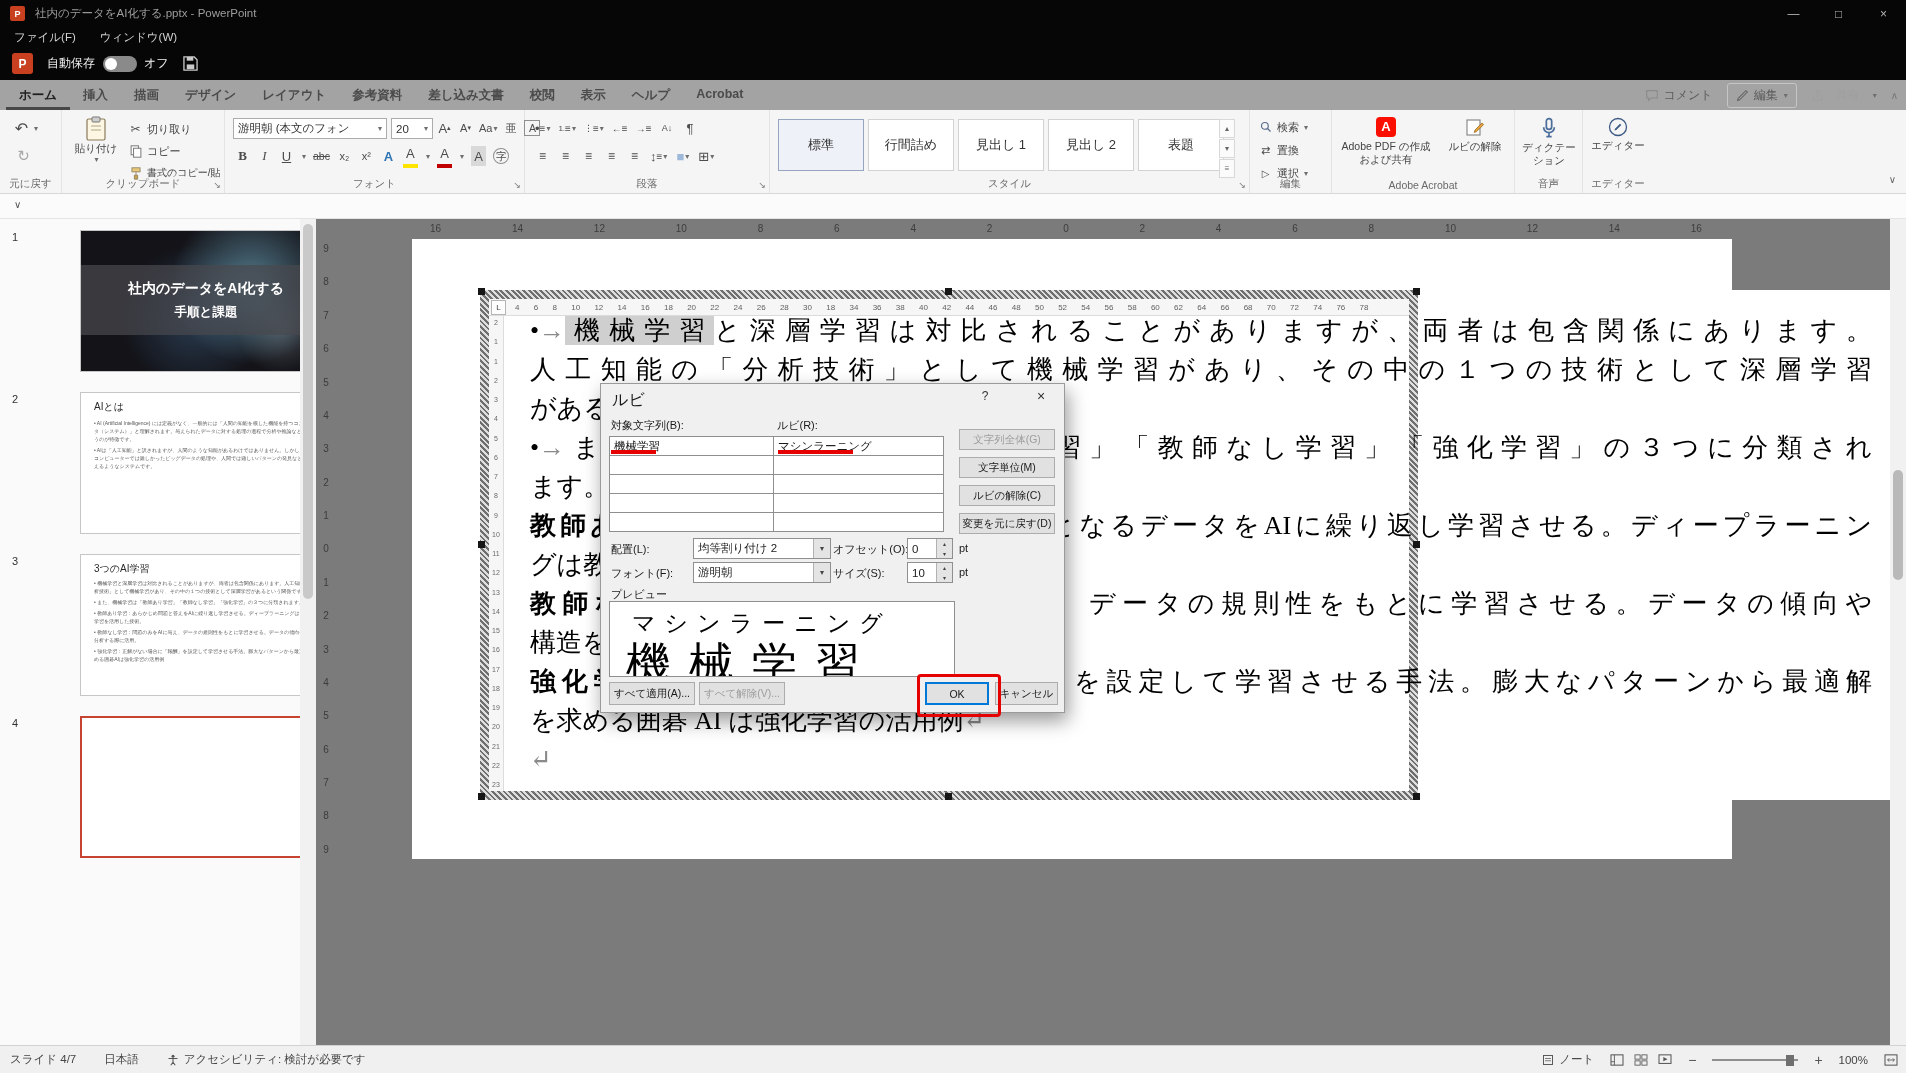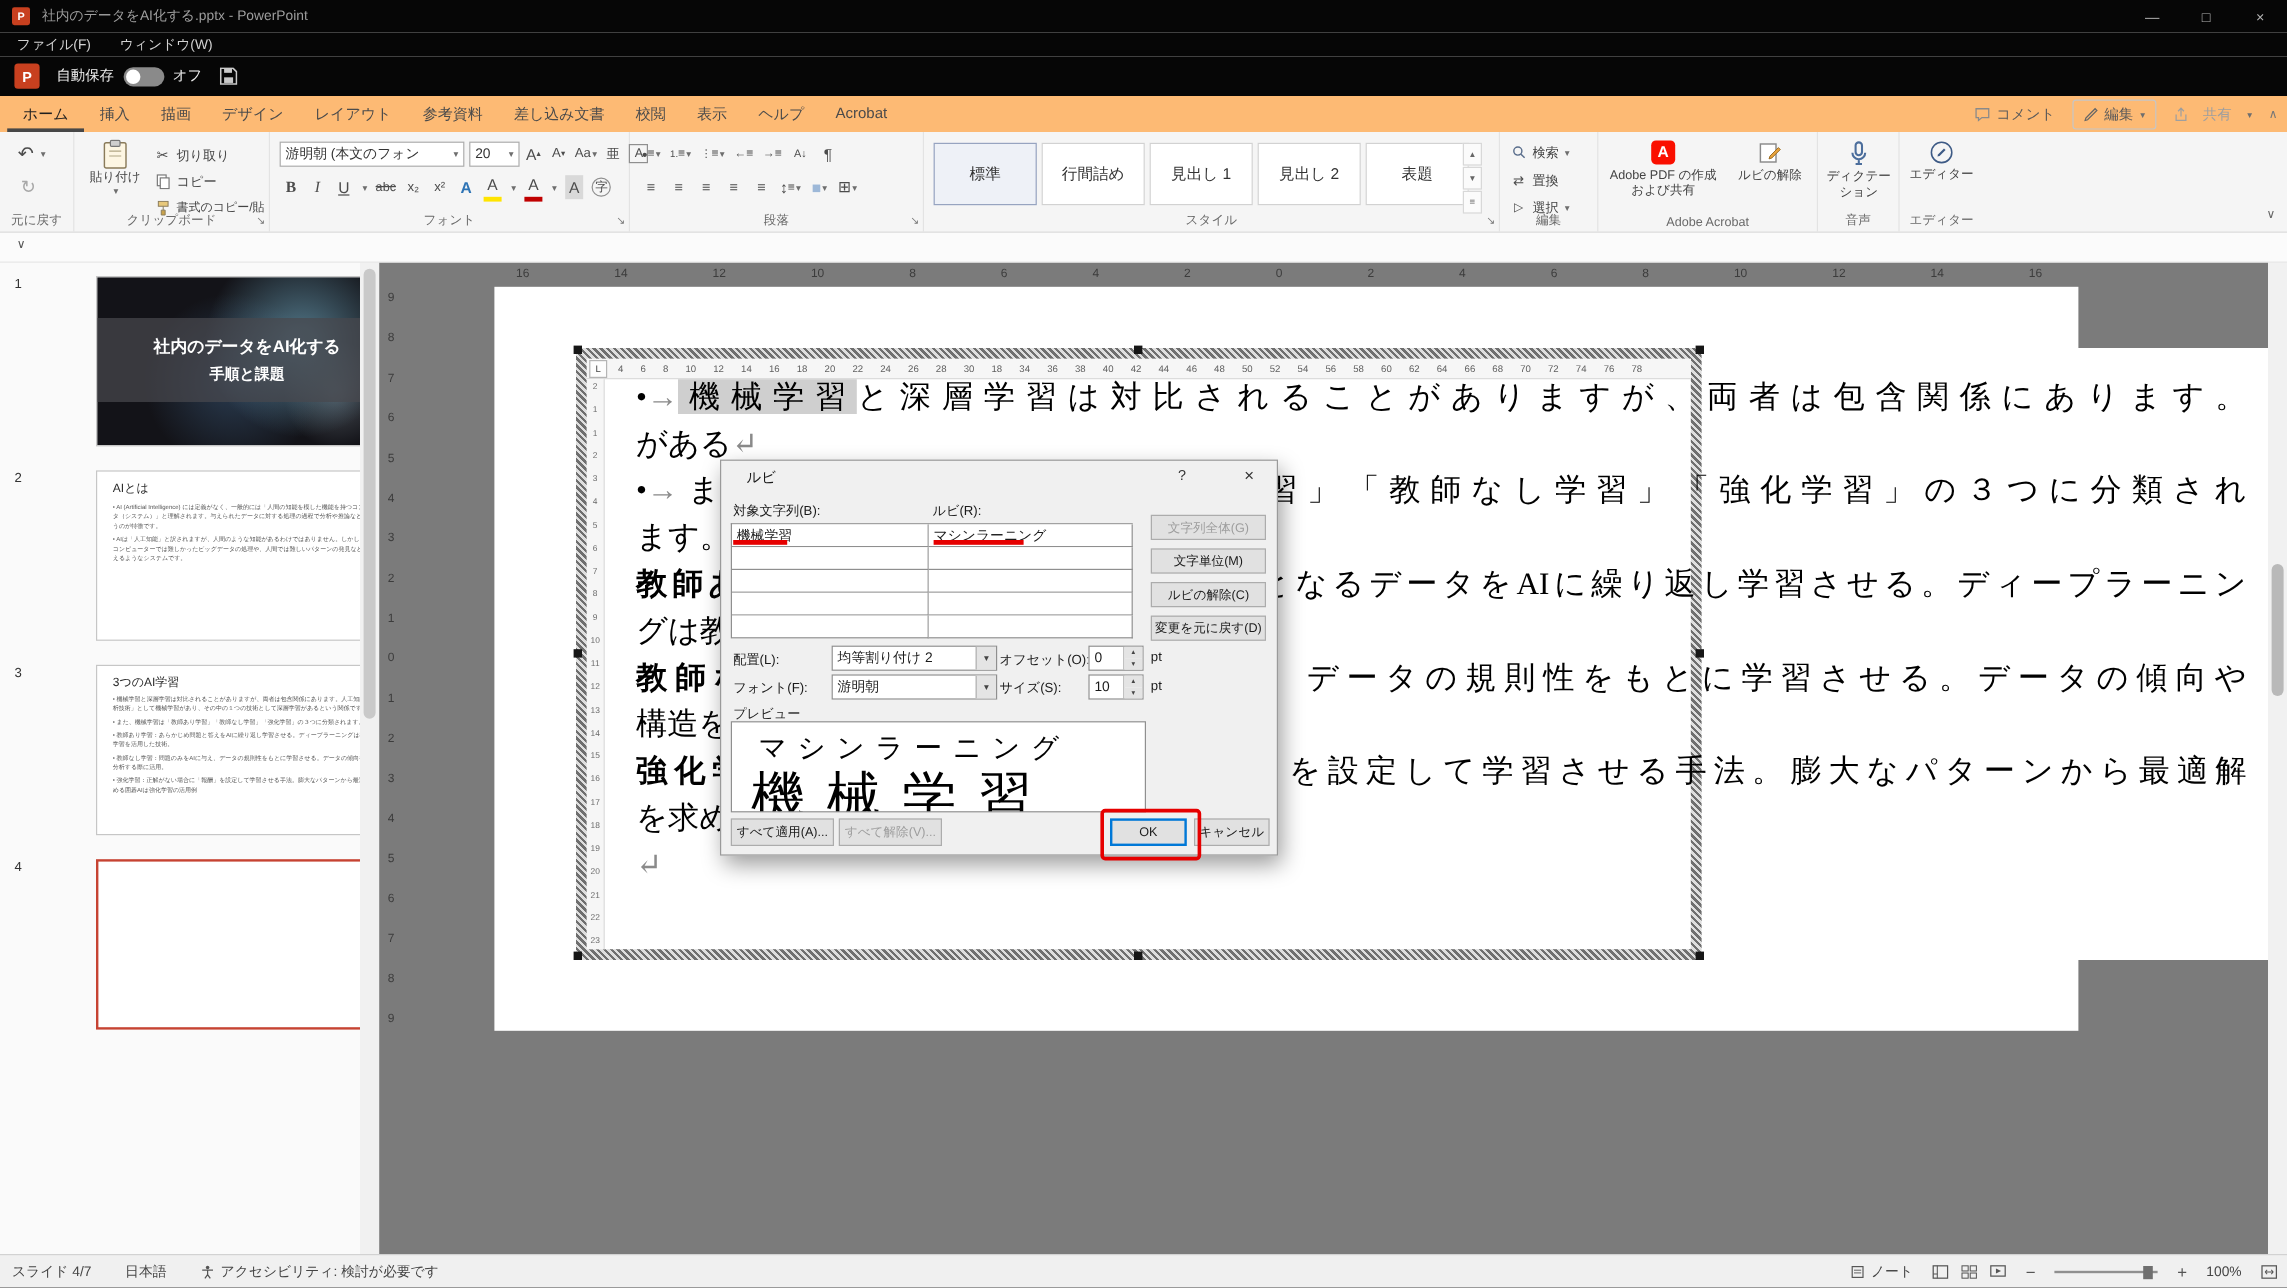--- a/index.html
+++ b/index.html
@@ -21,21 +21,21 @@
 #autosave-label{margin-left:14px;font-size:12px;color:#f0f0f0;}
 .toggle{width:34px;height:16px;margin-left:8px;border-radius:9px;background:#8a8a8a;position:relative;}
 .toggle .knob{position:absolute;left:2px;top:2px;width:12px;height:12px;border-radius:50%;background:#fff;}
 #autosave-state{margin-left:7px;font-size:12px;color:#f0f0f0;}
 .svgic{display:inline-flex;align-items:center;justify-content:center;}
 #searchbox{position:absolute;left:597px;top:53px;width:584px;height:25px;background:#25477c;border:1px solid #5874a8;border-radius:4px;
   display:flex;align-items:center;gap:9px;padding:0 10px;box-sizing:border-box;color:#e8e8e8;font-size:12px;}
 #searchbox .mic{margin-left:auto;}
 
 
-#tabsrow{position:absolute;left:0;top:80px;width:1906px;height:30px;background:#fdba74;display:flex;align-items:flex-end;padding-left:6px;box-sizing:border-box;}
+#tabsrow{position:absolute;left:0;top:80px;width:1906px;height:30px;background:#a3a3a3;display:flex;align-items:flex-end;padding-left:6px;box-sizing:border-box;font-weight:bold;}
 .tab{padding:7px 13px 6px;font-size:12.5px;color:#4b4b4b;white-space:nowrap;}
 .tab.active{color:#1f1f1f;border-bottom:3px solid #474747;padding-bottom:3px;}
 #tr-right{position:absolute;right:8px;top:83px;display:flex;align-items:center;gap:14px;}
 .tr-btn{display:flex;align-items:center;gap:5px;font-size:12px;color:#5a5a5a;}
 .tr-btn.boxed2{border:1px solid #c6c6c6;border-radius:3px;padding:3px 8px;}
 .tr-btn.dim{color:#9f9f9f;gap:12px;}
 
 
 #ribbon{position:absolute;left:0;top:110px;width:1906px;height:84px;background:#f5f5f5;border-bottom:1px solid #d8d8d8;box-sizing:border-box;}
 .group{position:absolute;top:0;height:83px;border-right:1px solid #e3e3e3;box-sizing:border-box;}
@@ -118,21 +118,21 @@
 .docline{height:39px;line-height:39px;font-family:"Liberation Serif","DejaVu Serif",serif;font-size:26px;color:#000;}
 .docline.just{text-align:justify;text-align-last:justify;text-justify:inter-character;}
 .bseg{font-weight:bold;}
 .hlseg{background:#cfcfcf;}
 .mkseg{color:#8a8a8a;}
 
 
 #dialog{position:absolute;left:284px;top:164px;width:465px;height:330px;background:#f0f0f0;border:1px solid #9a9a9a;
   box-shadow:3px 8px 18px rgba(0,0,0,0.4);z-index:20;font-size:11px;color:#1a1a1a;box-sizing:border-box;}
 #dlg-title{position:absolute;left:0;top:0;right:0;height:24px;}
-#dlg-title .cap{position:absolute;left:21px;top:6px;font-size:12px;}
+#dlg-title .cap{position:absolute;left:11px;top:6px;font-size:16px;}
 #dlg-help{position:absolute;right:64px;top:2px;width:30px;height:20px;text-align:center;line-height:20px;font-size:12px;color:#333;}
 #dlg-close{position:absolute;right:6px;top:2px;width:34px;height:20px;text-align:center;line-height:20px;font-size:14px;color:#333;}
 .dlg-label{position:absolute;font-size:11px;color:#1a1a1a;white-space:nowrap;}
 #ruby-grid{position:absolute;left:8px;top:52px;display:grid;grid-template-columns:164px 170px;grid-auto-rows:19px;
   border-top:1px solid #8f8f8f;border-left:1px solid #8f8f8f;}
 #ruby-grid .cell{background:#fff;border-right:1px solid #8f8f8f;border-bottom:1px solid #8f8f8f;
   font-size:11.5px;display:flex;align-items:center;padding:0 4px;box-sizing:border-box;overflow:hidden;white-space:nowrap;}
 .dbtn{position:absolute;background:#e1e1e1;border:1px solid #acacac;display:flex;align-items:center;justify-content:center;
   font-size:10.5px;color:#1a1a1a;box-sizing:border-box;white-space:nowrap;}
 .dbtn.dis{color:#9d9d9d;}
@@ -667,20 +667,21 @@
       <span class="hd" style="left:933px;top:-2px;"></span>
       <span class="hd" style="left:-2px;top:251px;"></span>
       <span class="hd" style="left:933px;top:251px;"></span>
       <span class="hd" style="left:-2px;top:503px;"></span>
       <span class="hd" style="left:465px;top:503px;"></span>
       <span class="hd" style="left:933px;top:503px;"></span>
     </div>
 
     <div id="doctext">
         <div class="docline just"><span class="seg">•</span><span class="seg mkseg">→</span><span class="seg hlseg">機械学習</span><span class="seg">と深層学習は対比されることがありますが、両者は包含関係にあります。</span></div>
+        <div class="docline just"><span class="seg">人工知能の「分析技術」として機械学習があり、その中の１つの技術として深層学習</span></div>
         <div class="docline"><span class="seg">がある</span><span class="seg mkseg">↵</span></div>
         <div class="docline just"><span class="seg">•</span><span class="seg mkseg">→</span><span class="seg">また、機械学習は「教師あり学習」「教師なし学習」「強化学習」の３つに分類され</span></div>
         <div class="docline"><span class="seg">ます。</span><span class="seg mkseg">↵</span></div>
         <div class="docline just"><span class="seg bseg">教師あり学習</span><span class="seg">：あらかじめ問題と答えとなるデータをAIに繰り返し学習させる。ディープラーニン</span></div>
         <div class="docline"><span class="seg">グは教師あり学習を活用した技術。</span><span class="seg mkseg">↵</span></div>
         <div class="docline just"><span class="seg bseg">教師なし学習</span><span class="seg">：問題のみをAIに与え、データの規則性をもとに学習させる。データの傾向や</span></div>
         <div class="docline"><span class="seg">構造を分析する際に活用。</span><span class="seg mkseg">↵</span></div>
         <div class="docline just"><span class="seg bseg">強化学習</span><span class="seg">：正解がない場合に「報酬」を設定して学習させる手法。膨大なパターンから最適解</span></div>
         <div class="docline"><span class="seg">を求める囲碁 AI は強化学習の活用例</span><span class="seg mkseg">↵</span></div>
         <div class="docline"><span class="seg mkseg">↵</span></div>

